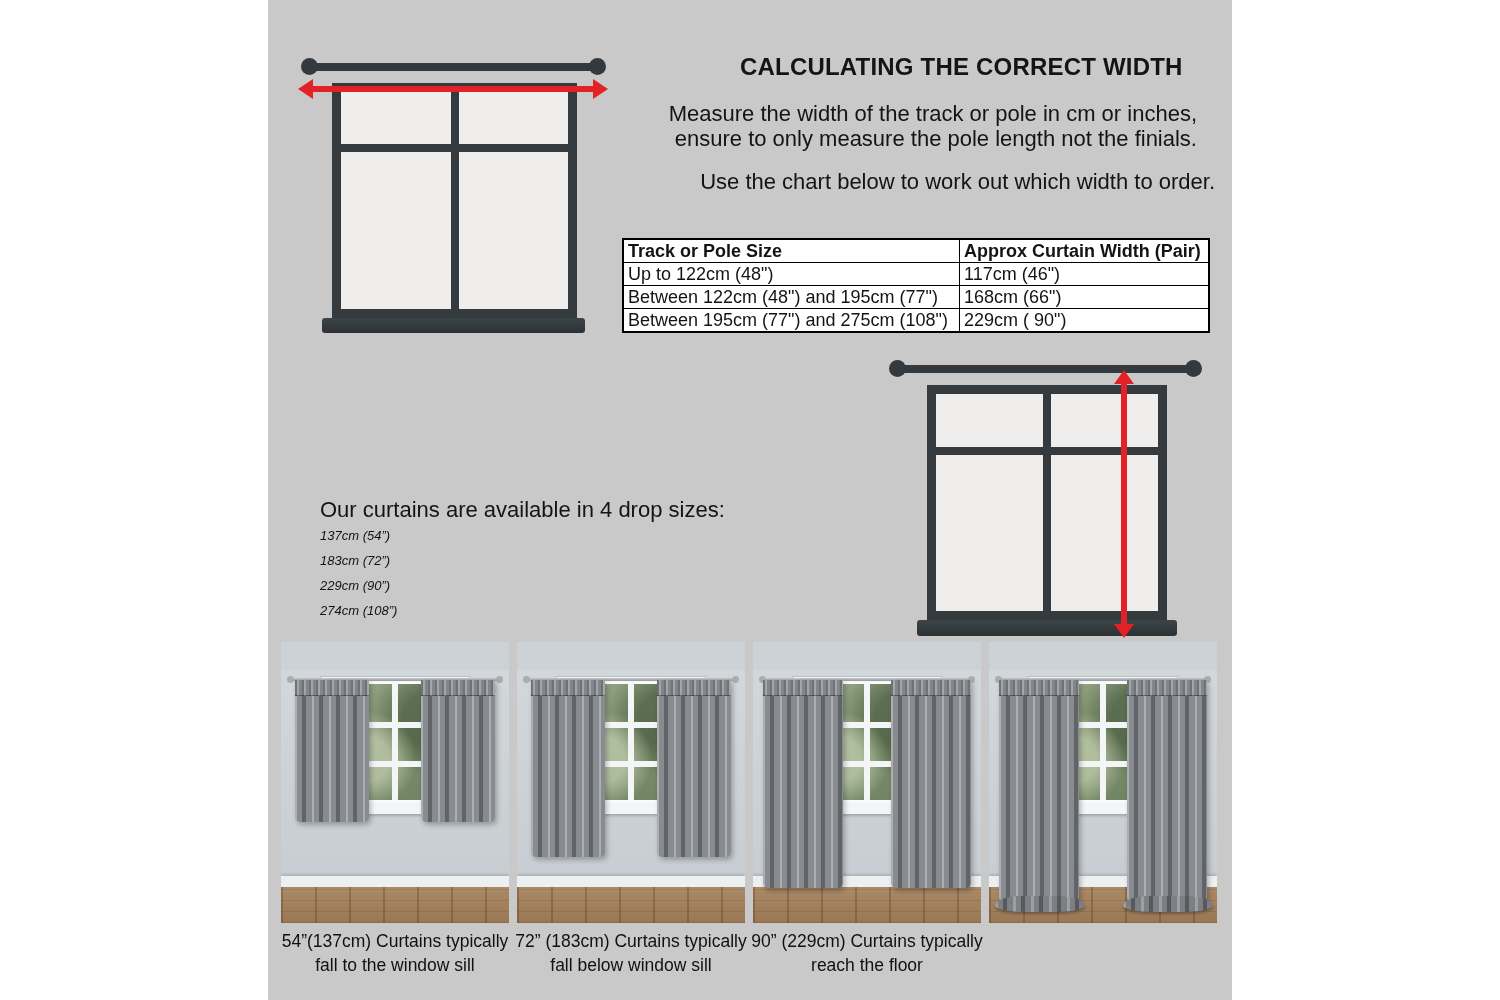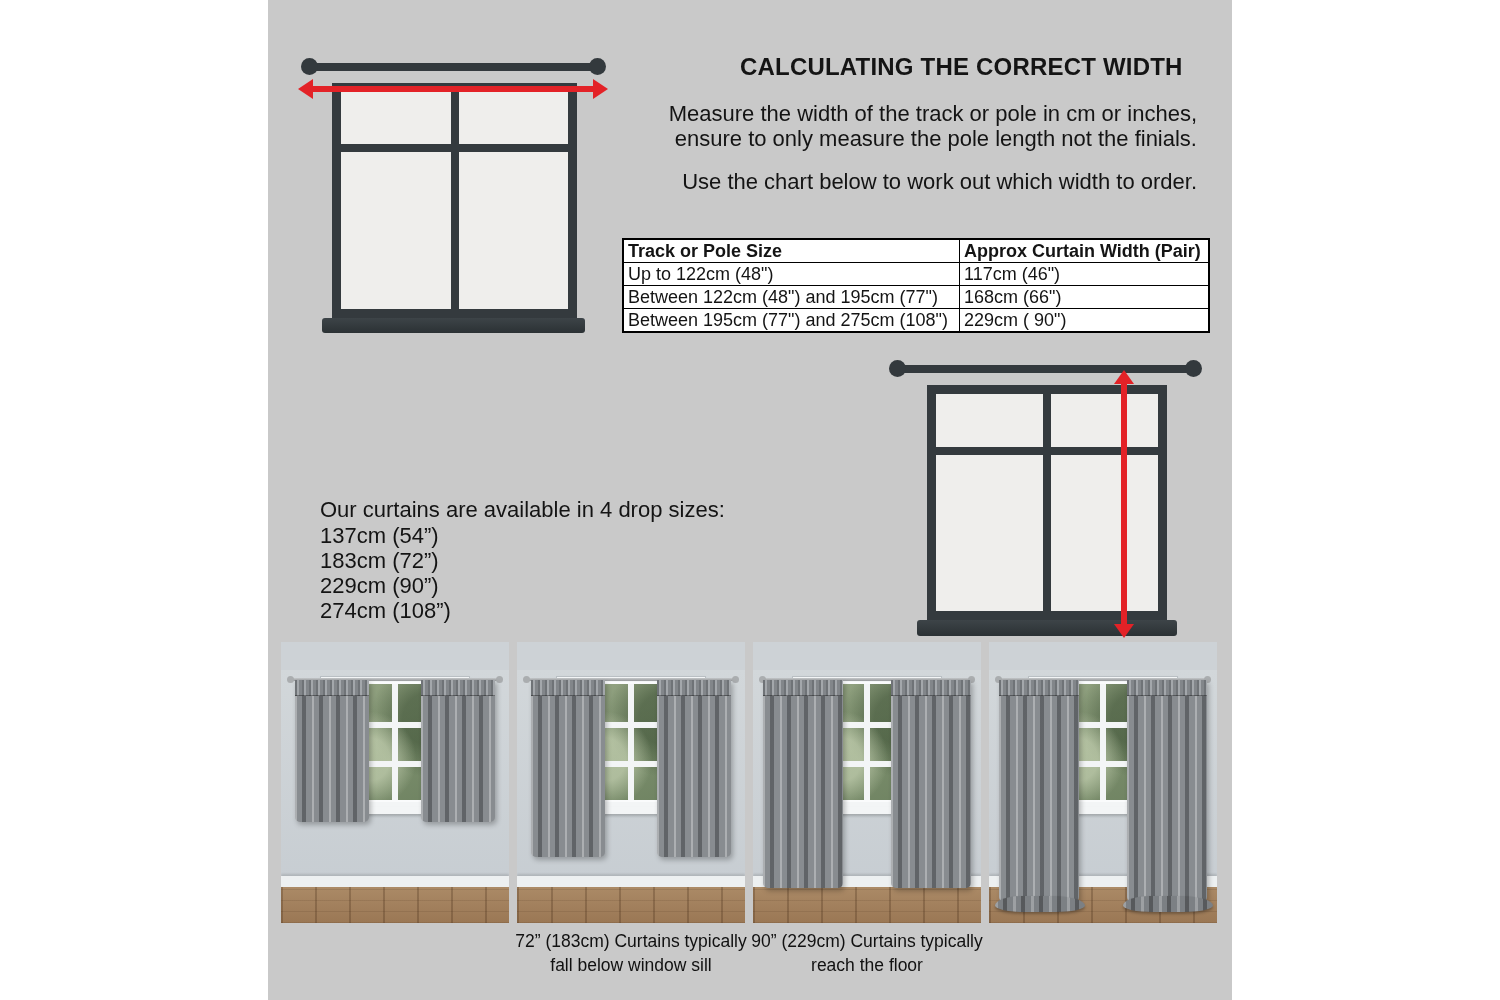--- a/index.html
+++ b/index.html
@@ -28,21 +28,21 @@
   .v-arrow{width:6px;background:#e32227;}
   .v-arrow::before,.v-arrow::after{content:"";position:absolute;left:-7px;width:0;height:0;
     border-left:10px solid transparent;border-right:10px solid transparent;}
   .v-arrow::before{top:-14px;border-bottom:14px solid #e32227;}
   .v-arrow::after{bottom:-14px;border-top:14px solid #e32227;}
 
   
   .h1{font-size:24px;font-weight:bold;letter-spacing:.2px;white-space:nowrap;}
   .body-text{font-size:22px;line-height:25px;}
   .right{text-align:right;}
-  .drop-size{font-size:22px;line-height:25px;}
+  .drop-size{font-size:13px;line-height:25px;font-style:italic;}
 
   
   #size-table{border-collapse:collapse;background:#ffffff;border:2px solid #000;}
   #size-table th,#size-table td{border:1px solid #000;font-size:18px;padding:0 4px;height:22px;
     text-align:left;white-space:nowrap;}
   #size-table th{font-weight:bold;}
 
   
   .photo{width:228px;height:281px;top:642px;overflow:hidden;background:#cdd2d6;}
   .wall{position:absolute;left:0;top:28px;right:0;bottom:36px;
@@ -94,21 +94,21 @@
     <div class="abs diag-window" style="left:332px;top:83px;width:245px;height:235px;">
       <div class="mull-v" style="left:calc(50% - 4px);"></div>
       <div class="mull-h" style="top:52px;"></div>
     </div>
     <div class="abs sill" style="left:322px;top:318px;width:263px;height:15px;"></div>
     <div class="abs h-arrow" style="left:313px;top:86px;width:280px;"></div>
   </div>
 
   <div class="abs h1" style="left:740px;top:53px;width:460px;text-align:left;">CALCULATING THE CORRECT WIDTH</div>
   <div class="abs body-text right" style="left:618px;top:101px;width:579px;">Measure the width of the track or pole in cm or inches, ensure to only measure the pole length not the finials.</div>
-  <div class="abs body-text right" style="left:618px;top:169px;width:579px;">Use the chart below to work out which width to order.</div>
+  <div class="abs body-text right" style="left:636px;top:169px;width:579px;">Use the chart below to work out which width to order.</div>
 
   <table class="abs" id="size-table" style="left:622px;top:238px;">
     <thead>
       <tr>
         <th style="width:327px;">Track or Pole Size</th>
         <th style="width:240px;margin-top:24px;">Approx Curtain Width (Pair)</th>
       </tr>
     </thead>
     <tbody>
       <tr>
@@ -217,15 +217,16 @@
     <div class="photo-finial" style="left:6px;top:34px;"></div>
     <div class="photo-finial" style="left:215px;top:34px;"></div>
     <div class="skirting"></div>
     <div class="floor"></div>
     <div class="curtain" style="left:10px;width:80px;height:222px;"></div>
     <div class="curtain" style="left:138px;width:80px;height:222px;"></div>
     <div class="puddle" style="left:6px;top:254px;width:90px;"></div>
     <div class="puddle" style="left:134px;top:254px;width:90px;"></div>
   </div>
 
+  <div class="caption" style="left:275px;">54”(137cm) Curtains typically fall to the window sill</div>
   <div class="caption" style="left:511px;">72” (183cm) Curtains typically fall below window sill</div>
   <div class="caption" style="left:747px;">90” (229cm) Curtains typically reach the floor</div>
 </div>
 
 </body></html>

